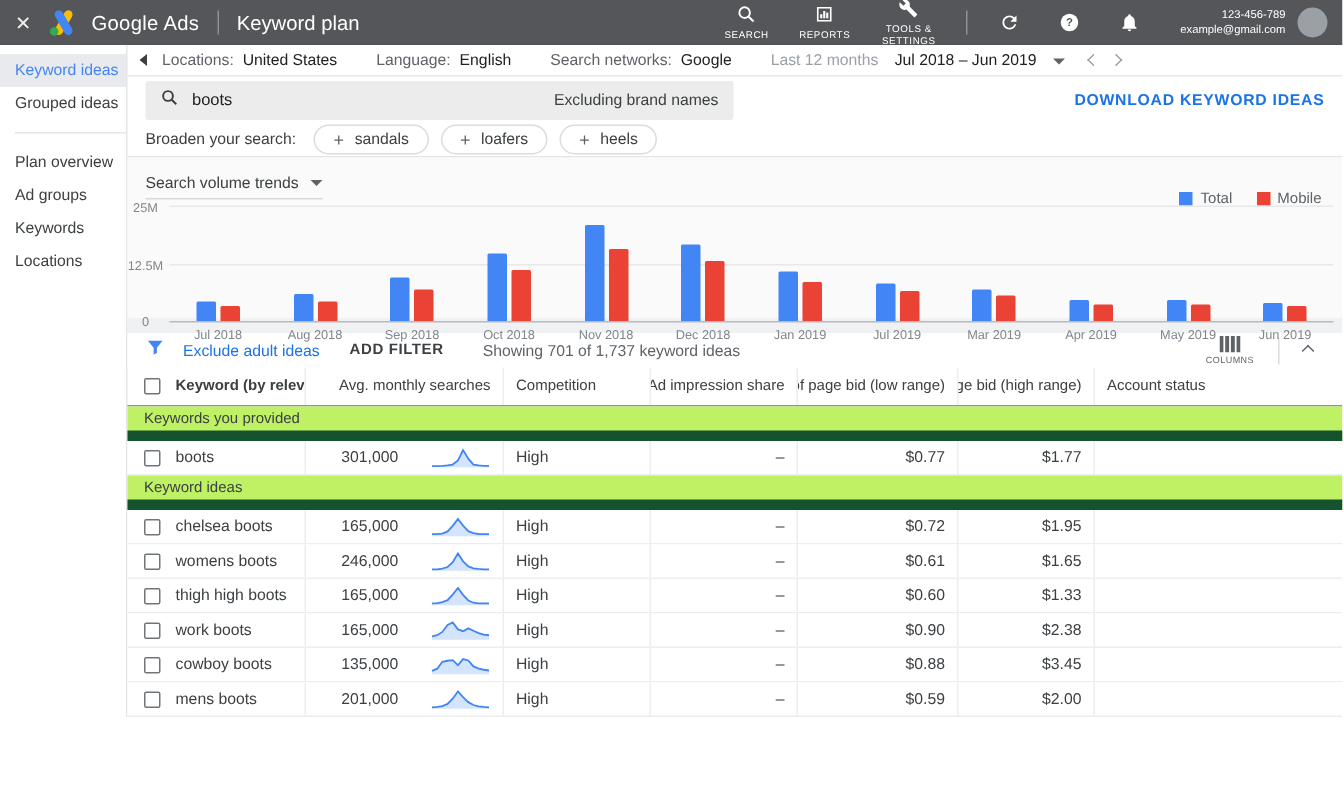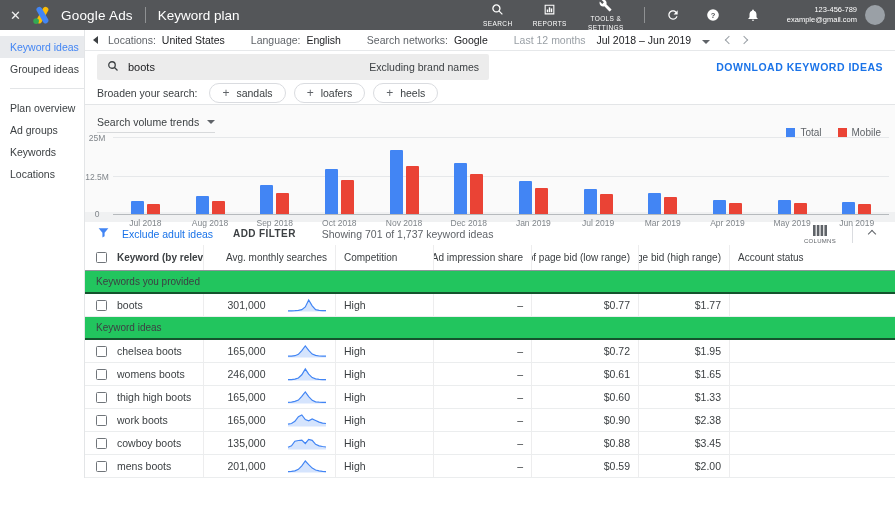--- a/index.html
+++ b/index.html
@@ -106,21 +106,21 @@
   .cell:first-child { border-left:none; padding-left:11px; }
   .cell.r { justify-content:flex-end; }
   .kw-head { font-weight:bold; }
   .cb { width:11px; height:11px; border:1.5px solid #70757a; border-radius:1.5px; background:#fff;
         flex:none; cursor:pointer; }
   .trow { height:23px; border-bottom:1px solid #ebedee; background:#fff; }
   .trow .cell { font-size:10.5px; color:#3c4043; }
   .kw-label { margin-left:10px; }
   .num { flex:1; text-align:center; padding-right:6px; }
   .sparkline { flex:none; margin-right:0; }
-  .sect-row { height:23px; background:#22c55e; border-bottom:2px solid #14532d; display:flex;
+  .sect-row { height:23px; background:#bef264; border-bottom:7px solid #14532d; display:flex;
               align-items:center; padding-left:11px; font-size:10px; color:#3c4043; }
 </style>
 </head>
 <body>
 
 <div class="topbar">
   <span class="tb-close">✕</span>
   <span class="tb-logo">
     <svg width="21" height="19" viewBox="0 0 24 22">
       <rect x="8.6" y="0" width="6.6" height="21" rx="3.3" transform="rotate(30 11.9 10.5)" fill="#fbbc04"></rect>

